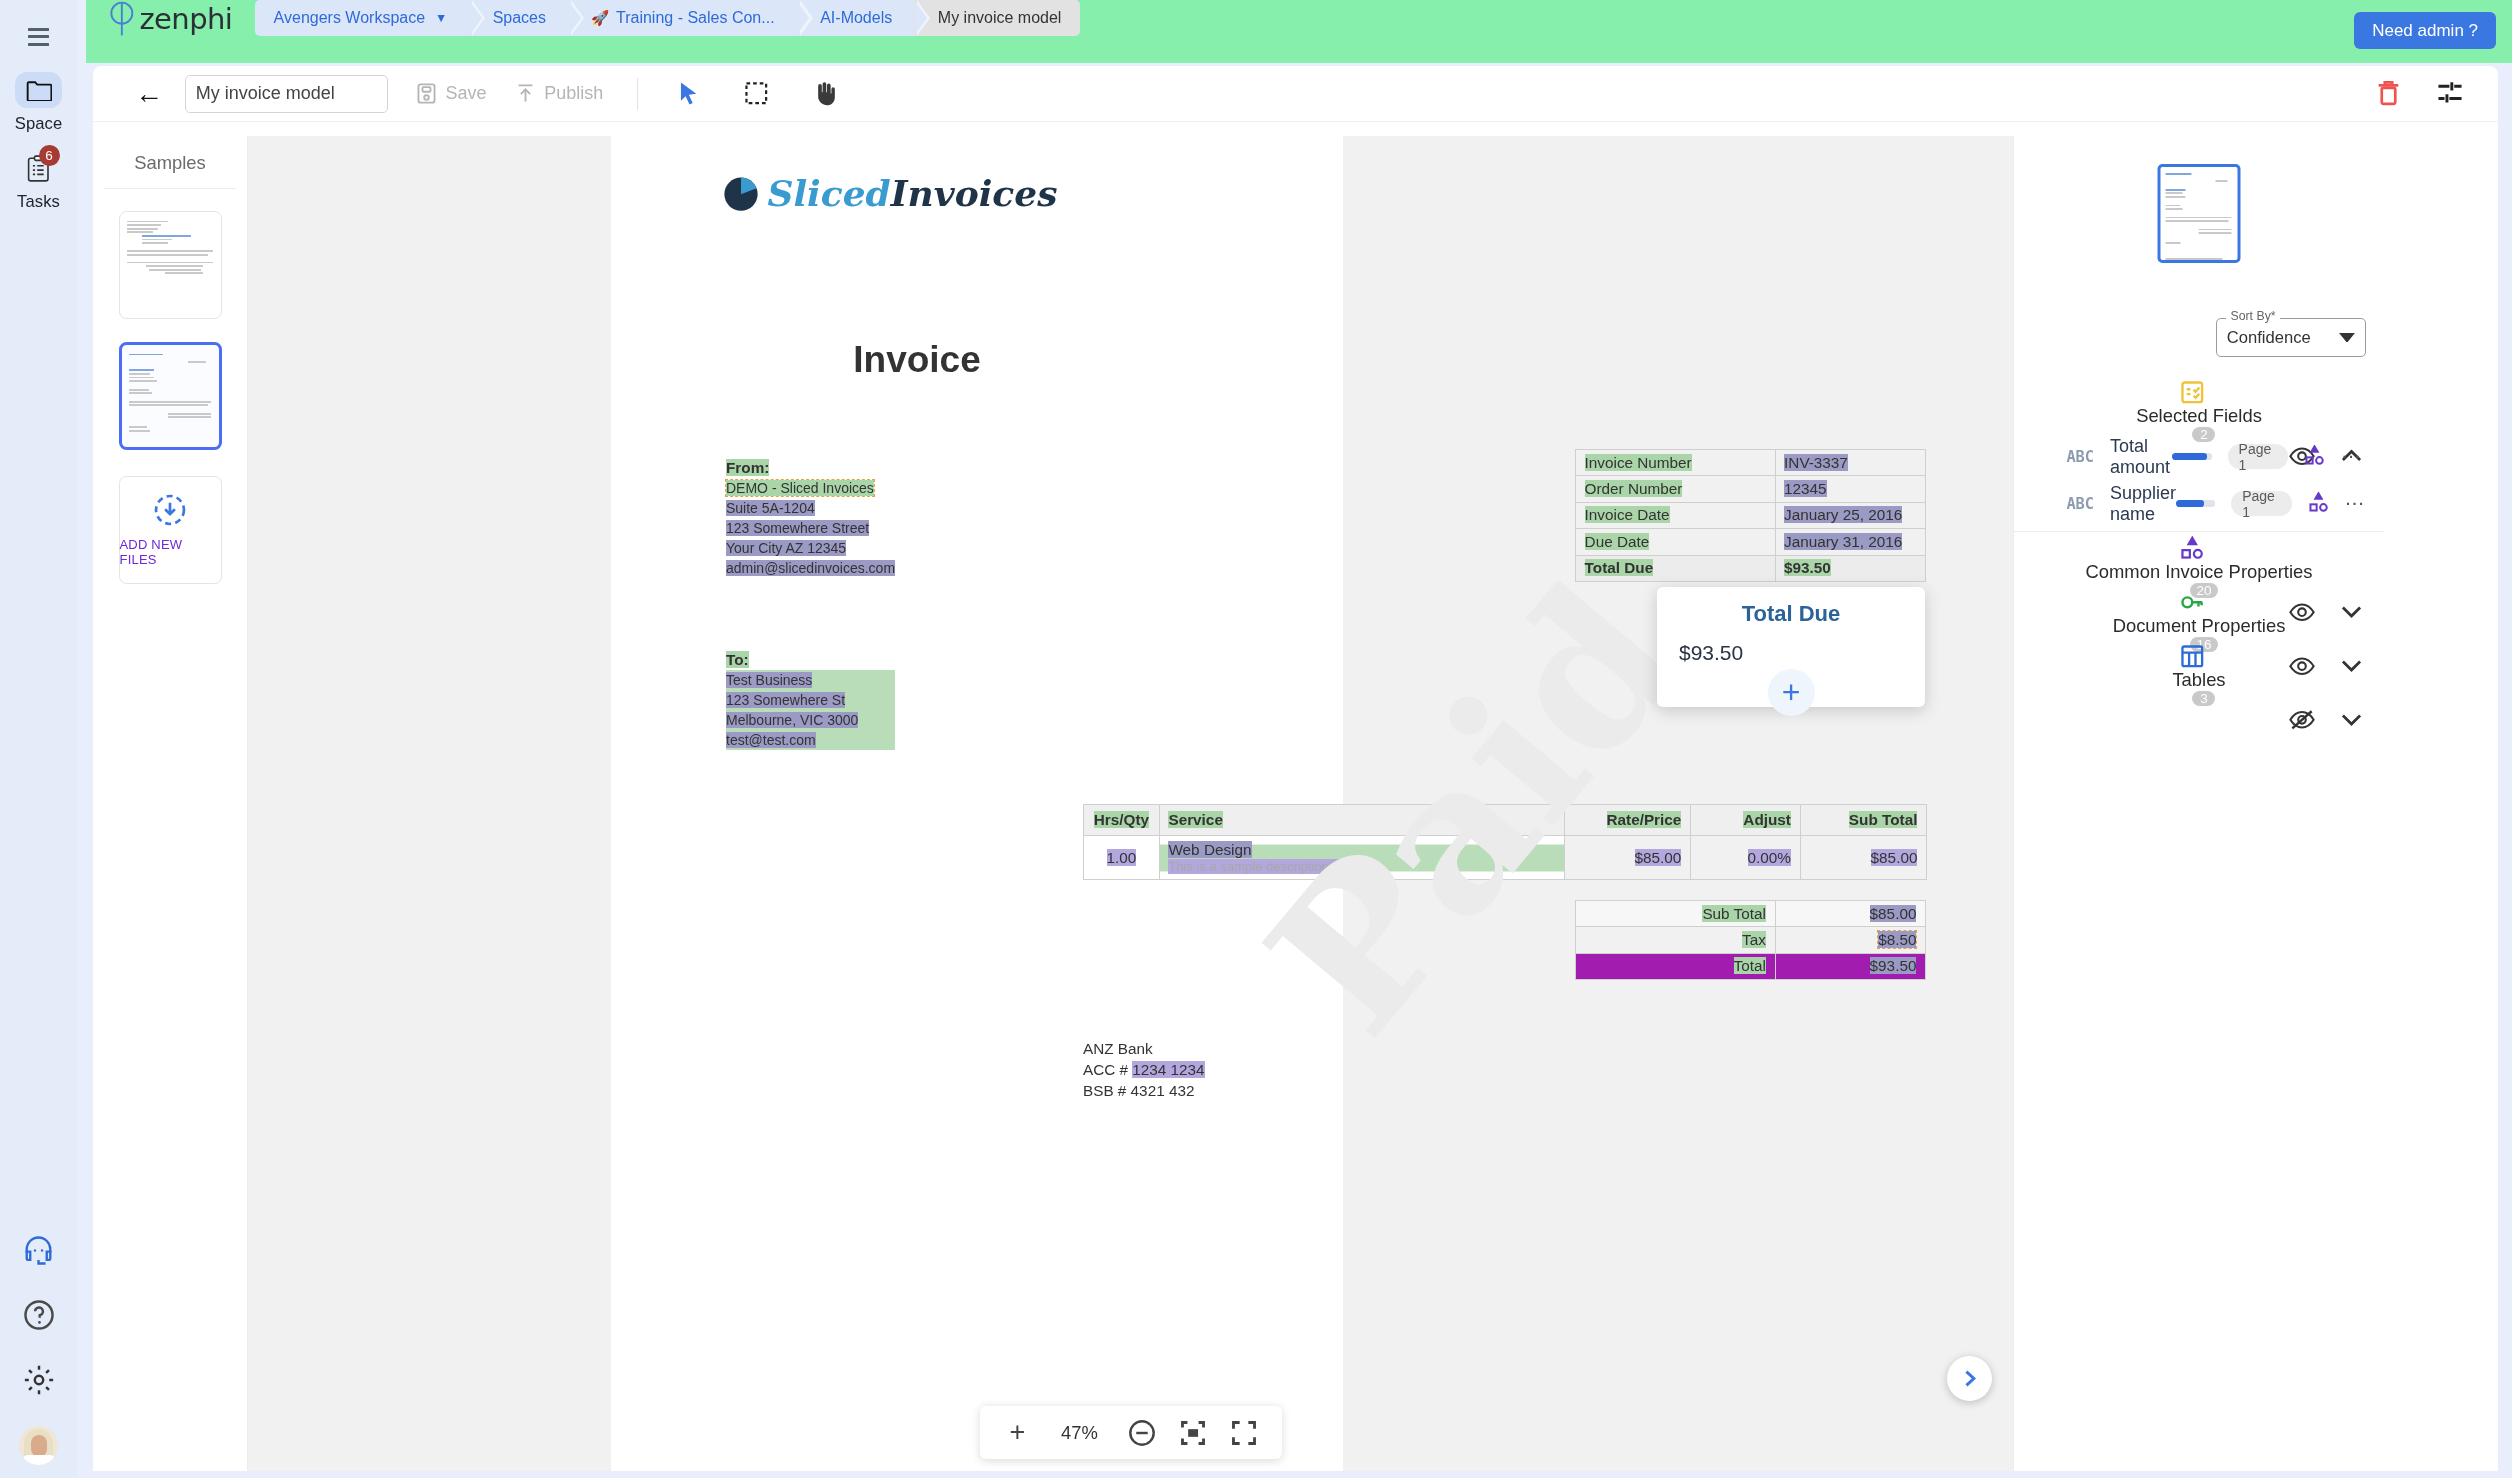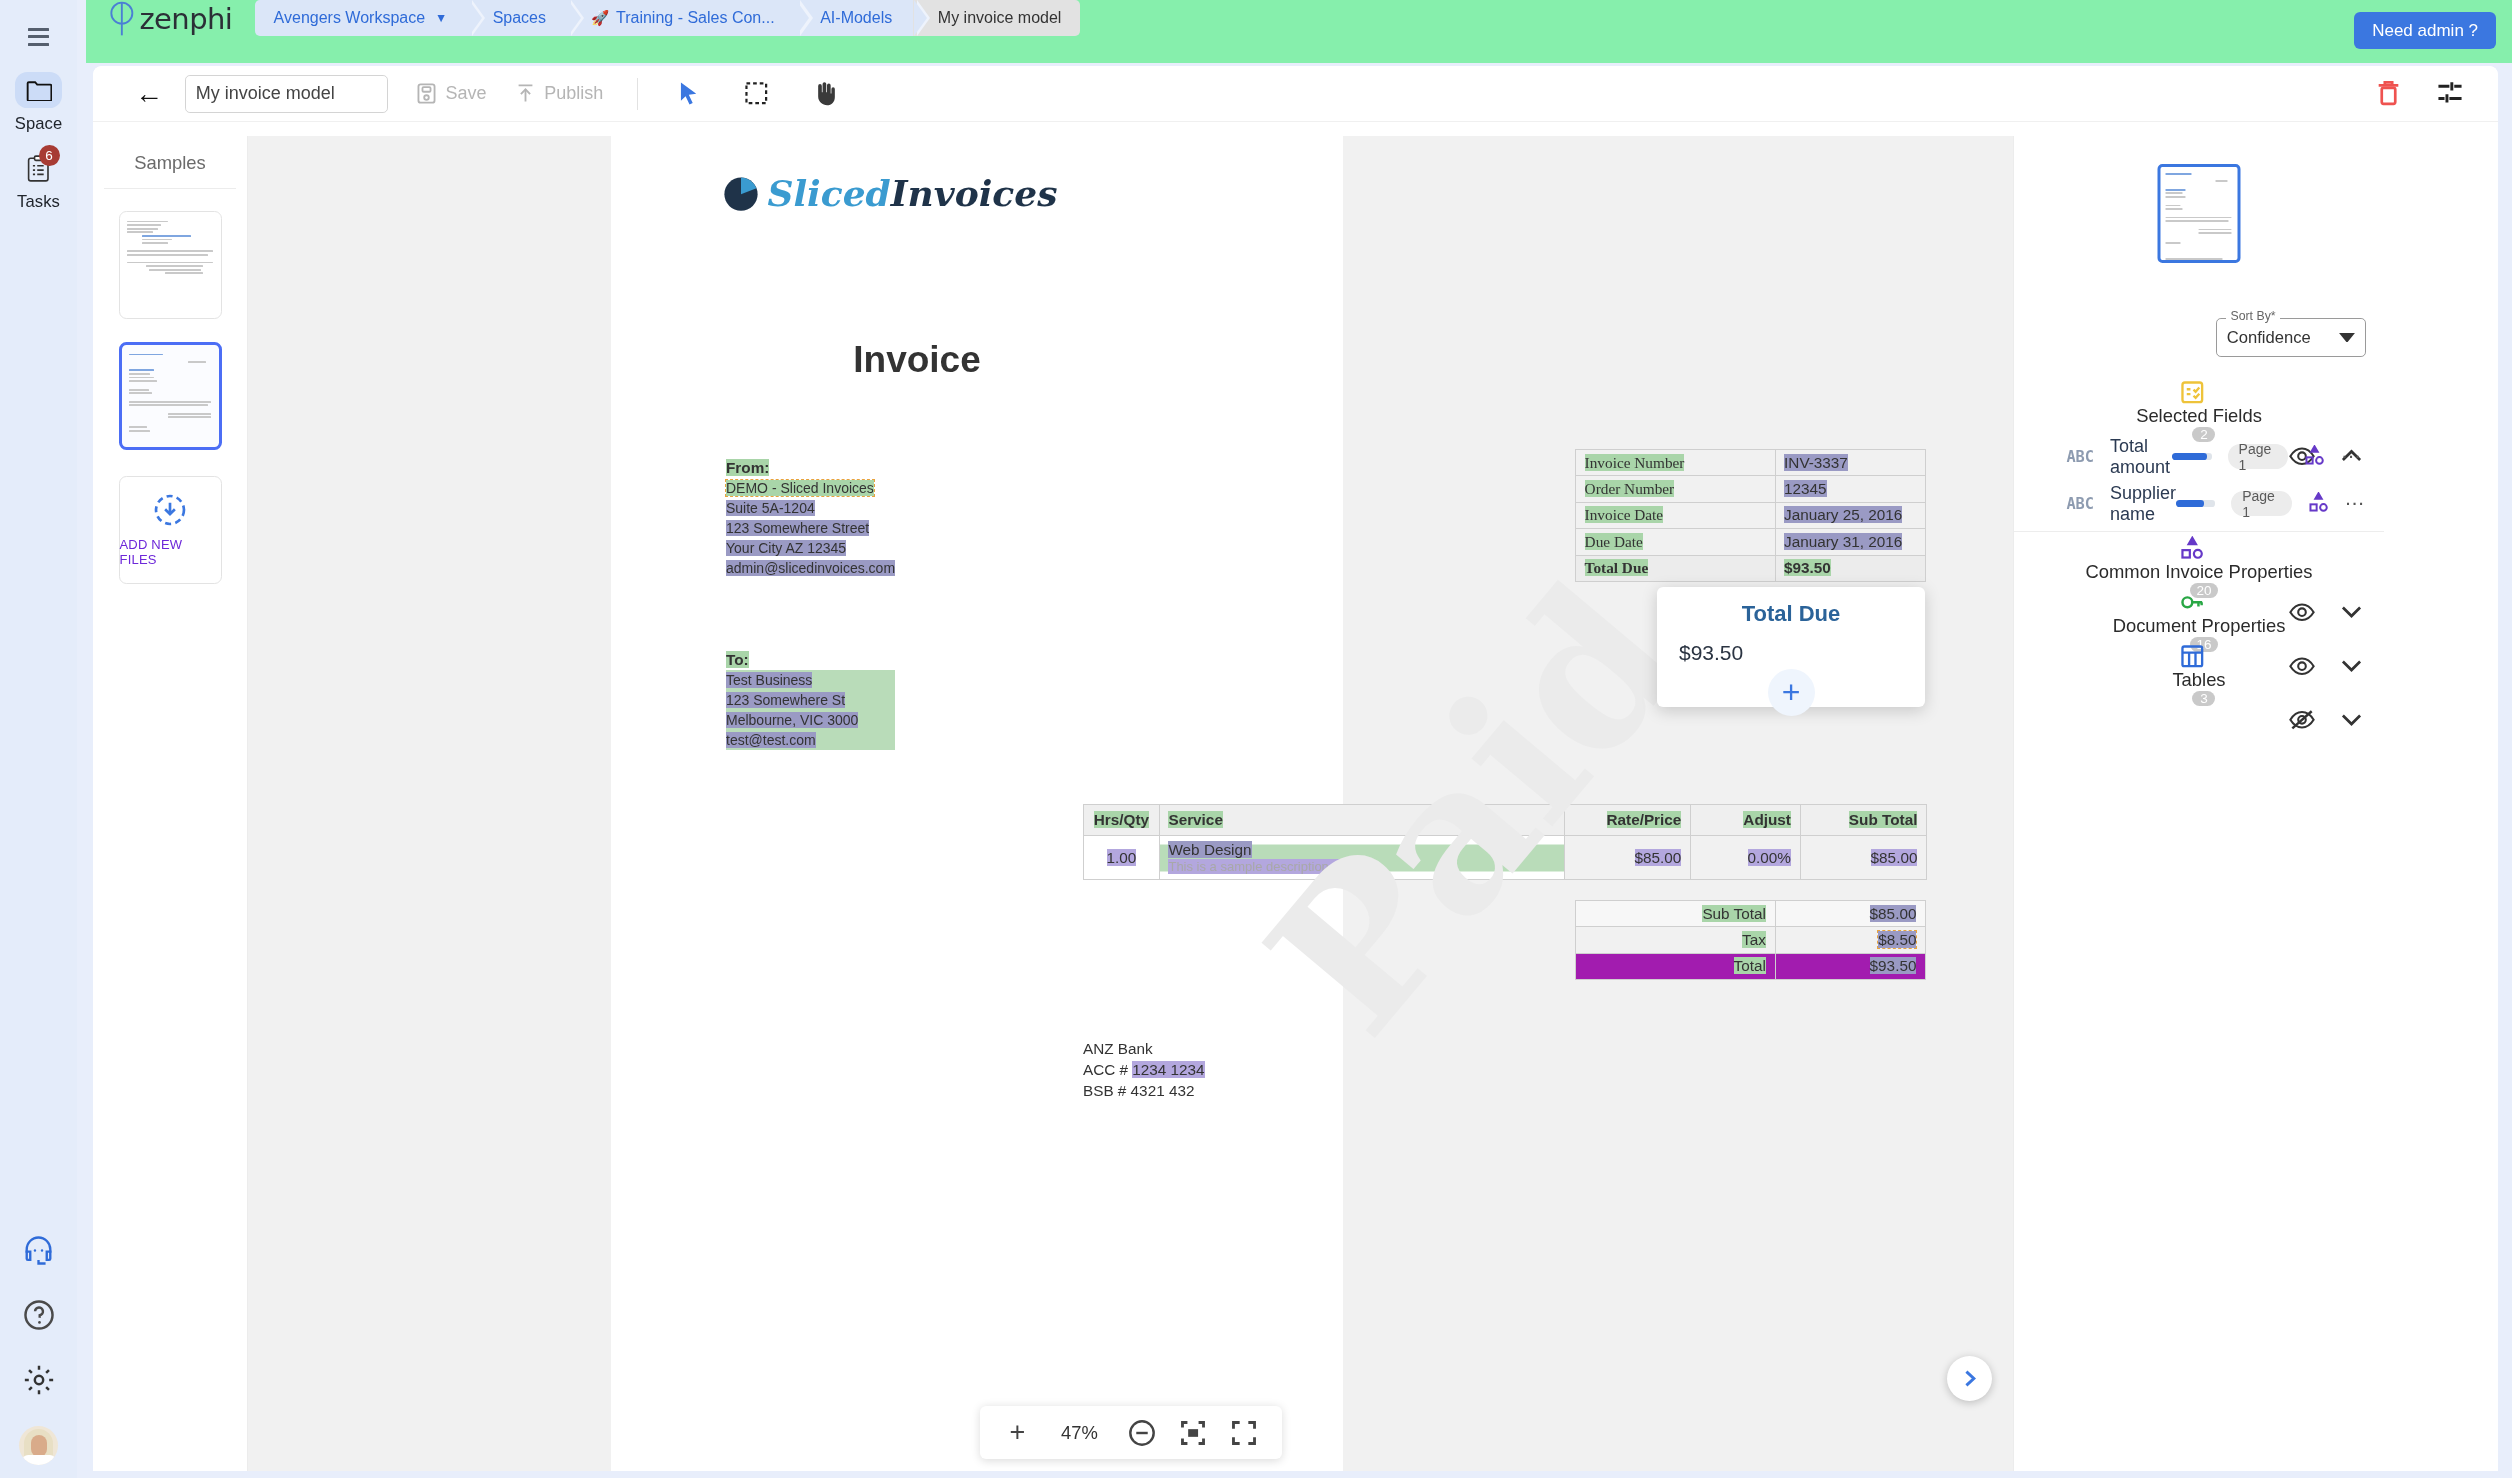--- a/index.html
+++ b/index.html
@@ -117,21 +117,21 @@
   .blk-title { font-weight:bold; font-size:15.3px;}
   .hl-green { background:#a9d5a9;}
   .hl-purple { background:#9a9ac4;}
   .hl-purple-lt { background:#b3a7de;}
   .hl-dashed { outline:1.2px dashed #e8a33d; outline-offset:-0.6px;}
 
   
   #det-table { left:964px; top:313px; width:351px; border-collapse:collapse; font-size:15.3px;}
   #det-table td { border:0.6px solid #cfcfcf; height:26.4px; padding:0 8.6px; vertical-align:middle;}
   #det-table tr.total td { background:#ececec; font-weight:bold;}
-  #det-table td.lab { width:57%;font-family:Liberation Serif, serif;}
+  #det-table td.lab { width:57%;}
 
   
   #total-popup { left:1046px; top:451px; width:268px; height:120px; background:#fff; border-radius:6.1px;
     box-shadow:0 3.7px 16px rgba(0,0,0,.17); z-index:40; padding-top:13.5px;}
   .tp-title { text-align:center; font-size:22px; color:#2b6399; font-weight:bold;}
   .tp-val { margin-left:22px; margin-top:14.7px; font-size:21px; color:#2b3442;}
   .tp-add { margin:3.7px auto 0; width:47px; height:47px; border-radius:50%; background:#eff5fd;
      display:flex; align-items:center; justify-content:center; font-size:32px; color:#3b77e0; cursor:pointer; line-height:1;}
 
   

